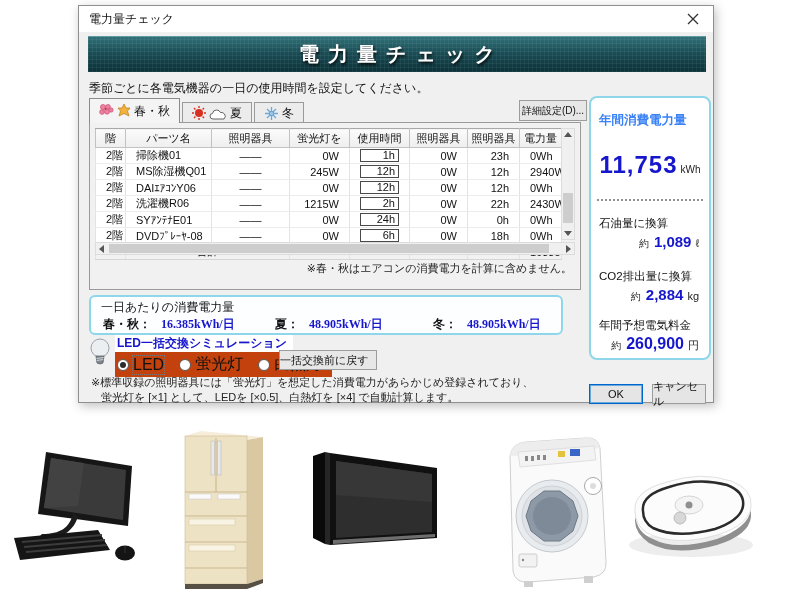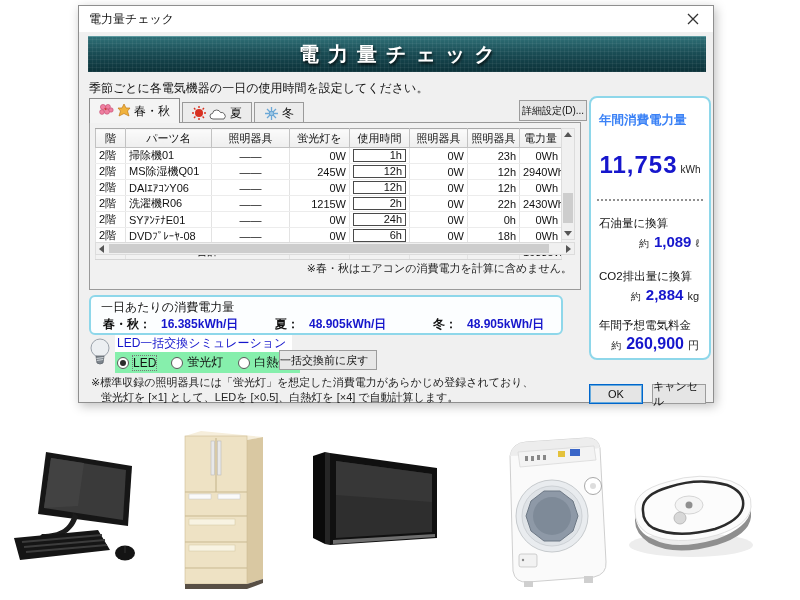--- a/index.html
+++ b/index.html
@@ -36,21 +36,21 @@
   
   .tabpage { position:absolute; left:10px; top:116px; width:492px; height:168px;
              border:1px solid #9a9a9a; background:#f1f1f1; z-index:1; }
   table.grid { position:absolute; left:5px; top:5px; width:466px; border-collapse:collapse;
                table-layout:fixed; font-size:11px; }
   table.grid th { height:19px; font-weight:normal; background:linear-gradient(#fbfbfb,#eeeeee);
                   border:1px solid #c2c2c2; border-top-color:#a8a8a8; color:#111; text-align:center;
                   overflow:hidden; white-space:nowrap; }
   table.grid td { height:13px; background:#fff; border-right:1px solid #e3e3e3;
                   border-bottom:1px solid #ececec; border-left:1px solid #e3e3e3;
-                  overflow:hidden; white-space:nowrap; padding:0 3px; color:#111; }
+                  overflow:hidden; white-space:nowrap; padding:0 10px; color:#111; }
   td.l { text-align:left; } td.c { text-align:center; } td.r { text-align:right; }
   td.edit { padding:0; }
   .editbox { display:block; width:100%; height:13px; border:1px solid #4a4a4a; background:#fff;
              text-align:right; padding-right:3px; line-height:11px; font-size:11px; }
   tr.total td { background:#f2f2f2; border-bottom:1px solid #d5d5d5; }
 
   
   .vscroll { position:absolute; left:471px; top:5px; width:14px; height:112px; background:#f0f0f0;
              border:1px solid #dcdcdc; }
   .hscroll { position:absolute; left:5px; top:119px; width:480px; height:13px; background:#f0f0f0;
@@ -62,31 +62,31 @@
   .tri-right { width:0;height:0;border-top:4px solid transparent;border-bottom:4px solid transparent;border-left:5px solid #555; }
   .v-thumb { position:absolute; left:1px; top:64px; width:10px; height:30px; background:#cdcdcd; }
   .h-thumb { position:absolute; left:13px; top:1px; width:440px; height:9px; background:#cdcdcd; }
   .table-note { position:absolute; right:8px; top:138px; font-size:11px; color:#222; }
 
   
   .daily-box { position:absolute; left:10px; top:289px; width:474px; height:40px; background:#fcfeff;
                border:2px solid #8ed7ea; border-radius:6px; }
   .daily-title { position:absolute; left:10px; top:2px; font-size:12px; color:#111; }
   .daily-row { position:absolute; left:12px; top:19px; width:452px; display:flex; font-size:12px; }
-  .daily-item { display:flex; align-items:center; }
+  .daily-item { display:flex; align-items:center;font-family:Liberation Serif, serif; }
   .daily-item .lab { font-weight:bold; color:#111; }
   .daily-item .val { font-weight:bold; color:#1616cc; margin-left:10px; }
   .di1 { width:172px; } .di2 { width:158px; }
 
   
   .bulb-icon { position:absolute; left:10px; top:331px; }
   .led-title { position:absolute; left:36px; top:329px; background:#fff; padding:0 6px 1px 2px;
-               color:#1616cc; font-weight:normal; font-size:12px; }
-  .led-radios { position:absolute; left:36px; top:346px; background:#86efac; padding:2px 10px 2px 2px;
-                display:flex; gap:15px; align-items:center; font-size:12px; color:#111; }
+               color:#1616cc; font-weight:bold; font-size:12px; }
+  .led-radios { position:absolute; left:36px; top:346px; background:#c2410c; padding:2px 10px 2px 2px;
+                display:flex; gap:15px; align-items:center; font-size:16px; color:#111; }
   .radio-opt { display:flex; align-items:center; gap:4px; }
   .radio { width:12px; height:12px; border-radius:50%; border:1px solid #5a5a5a; background:#fff; position:relative; }
   .radio.sel::after { content:""; position:absolute; left:2px; top:2px; width:6px; height:6px;
                       border-radius:50%; background:#2b2b2b; }
   .rlab.focus { outline:1px dotted #777; }
   .reset-btn { position:absolute; left:200px; top:344px; width:98px; height:20px; background:#e7e7e7;
                border:1px solid #9c9c9c; font-size:11px; color:#111; display:flex; align-items:center;
                justify-content:flex-start; }
   .led-note1 { position:absolute; left:12px; top:369px; font-size:11px; color:#222; }
   .led-note2 { position:absolute; left:22px; top:384px; font-size:11px; color:#222; }

